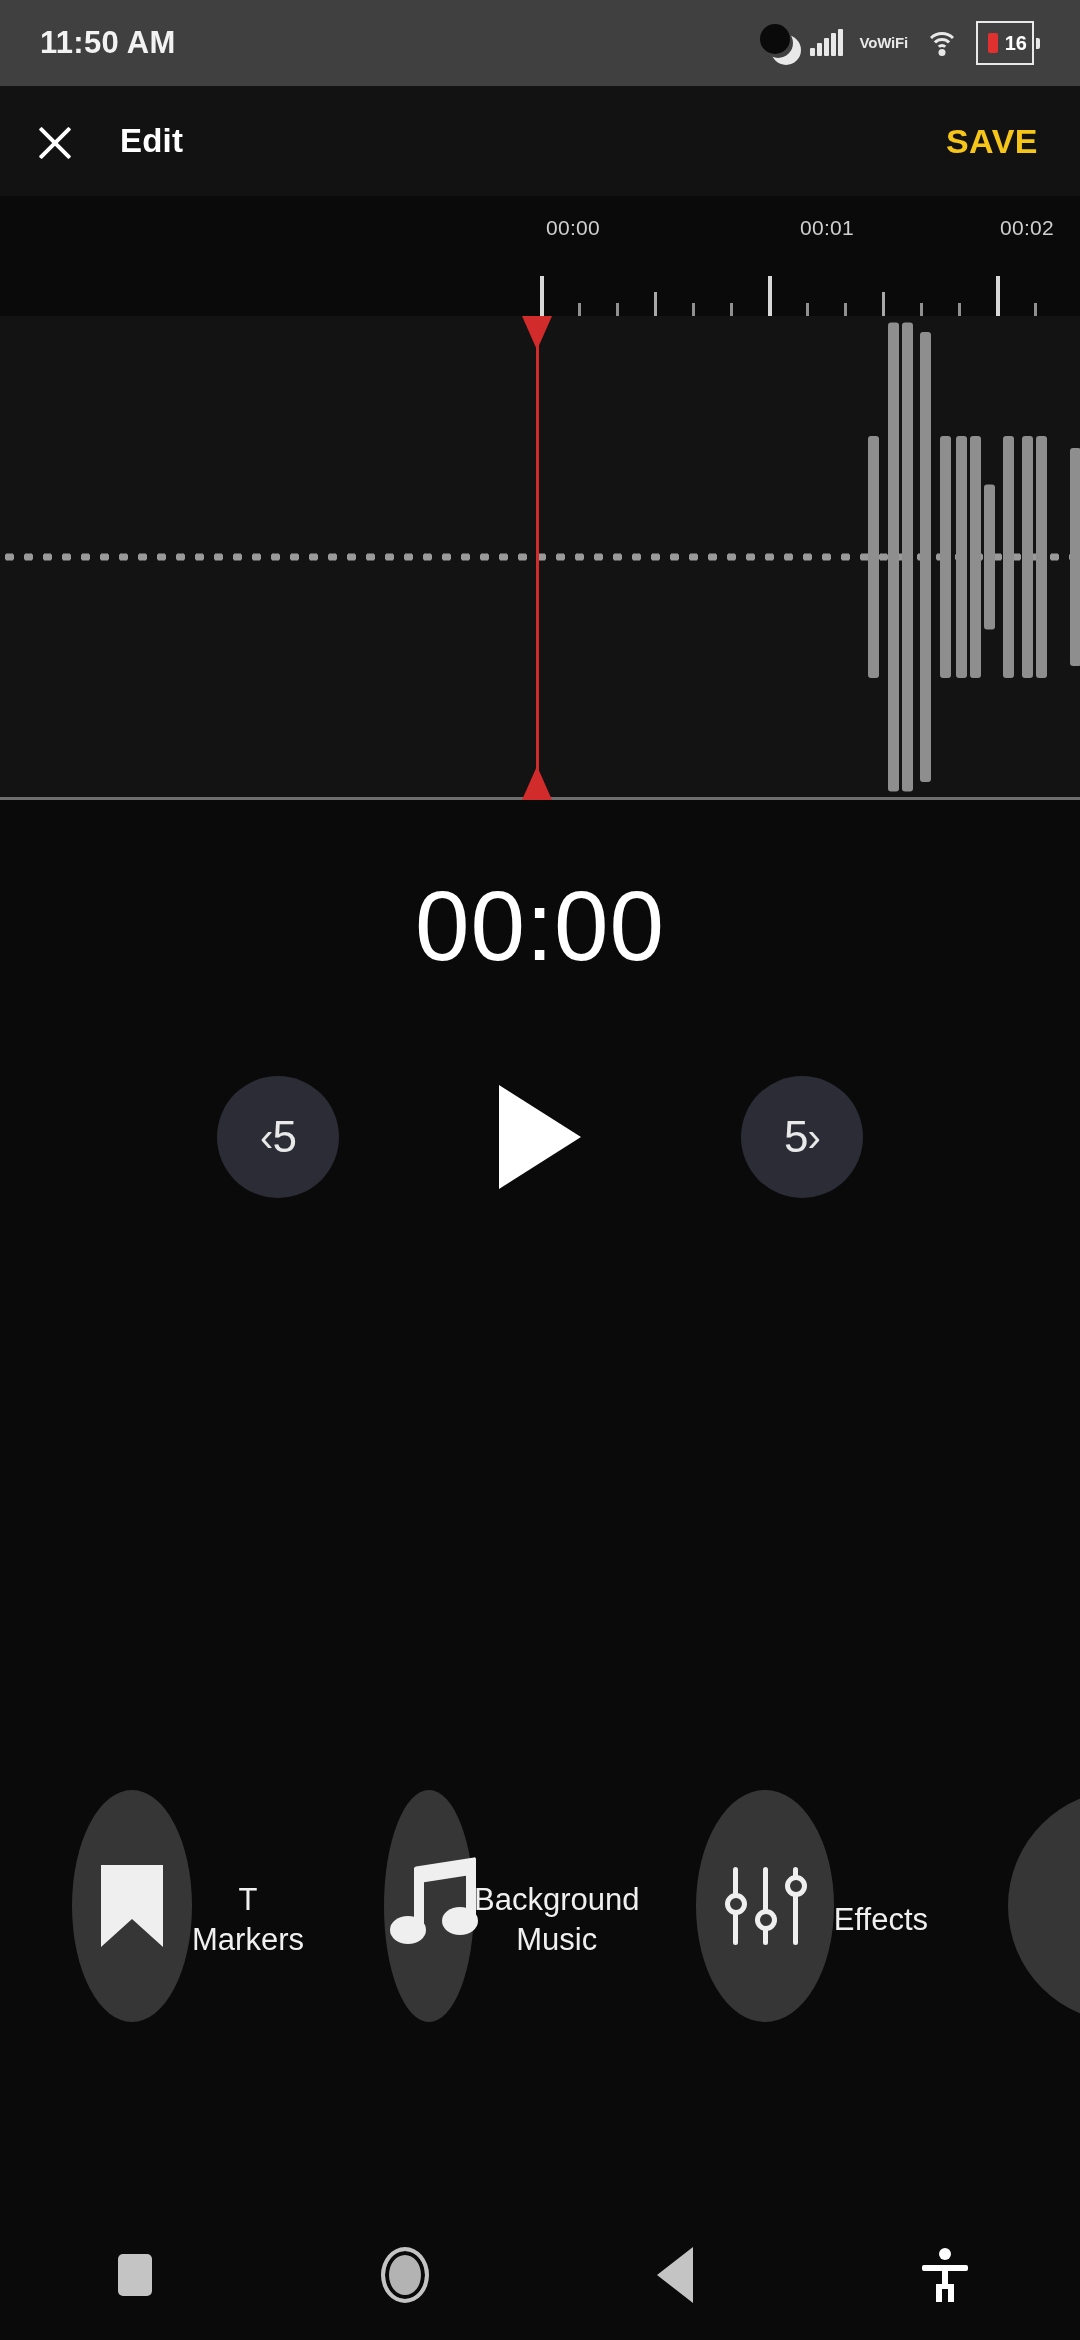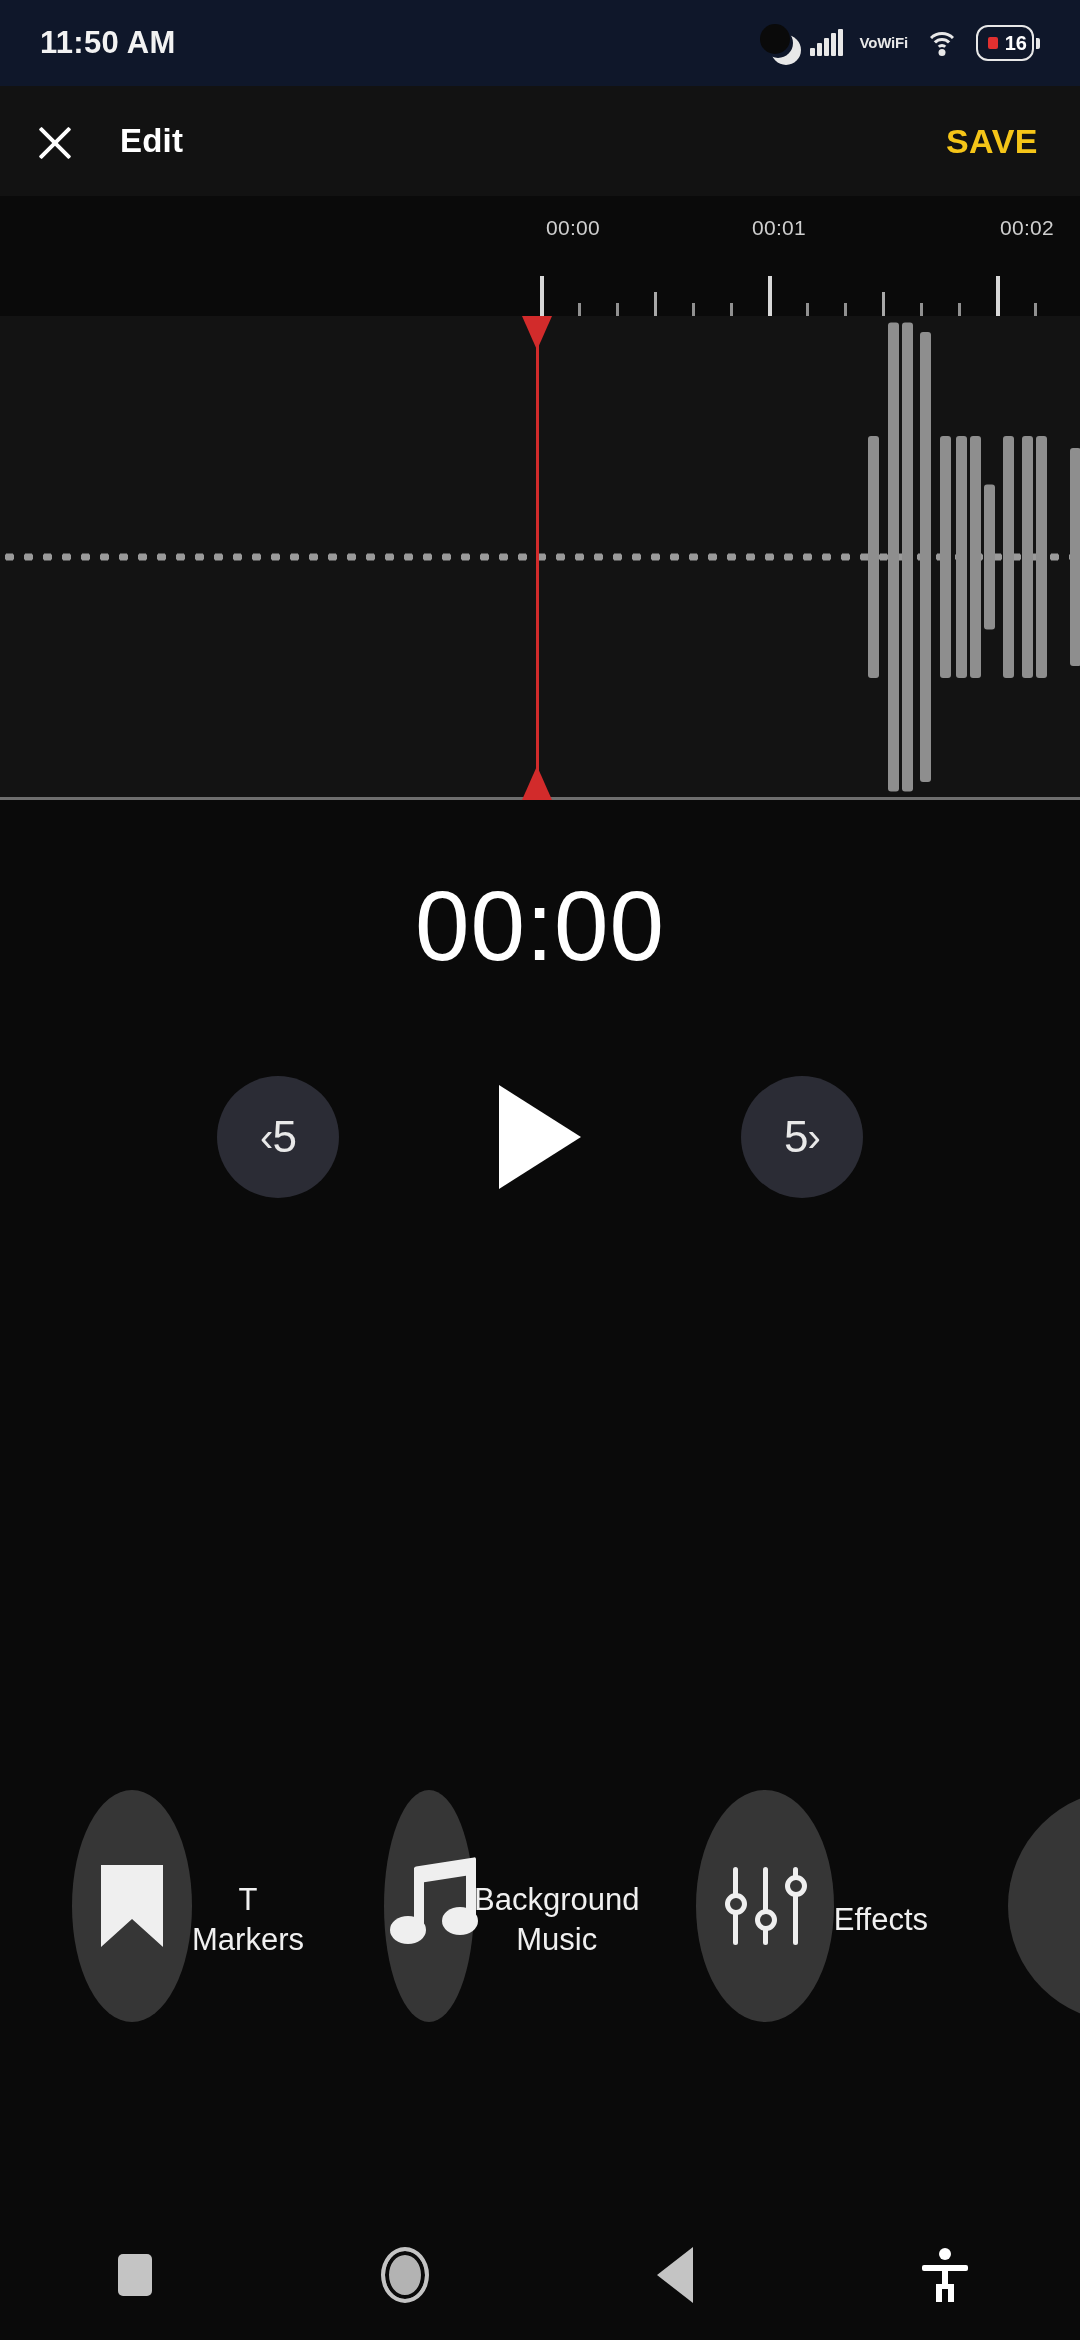--- a/index.html
+++ b/index.html
@@ -8,21 +8,21 @@
     background:#0a0a0a;
     font-family:"Liberation Sans", sans-serif;
     overflow:hidden;
   }
   body { position:relative; }
 
   
   #status-bar{
     position:absolute; top:0; left:0; width:1080px; height:86px;
     display:flex; align-items:center; justify-content:space-between;
-    padding:0 40px; background:#0f172a;
+    padding:0 40px; background:#404040;
   }
   #status-clock{ color:#f2f2f2; font-size:31px; font-weight:bold; letter-spacing:.3px; }
   #status-icons{ display:flex; align-items:center; gap:17px; }
   .si{ display:flex; align-items:flex-end; }
 
   .moon-icon{ width:30px; height:30px; position:relative; }
   .moon-icon::before{
     content:""; position:absolute; inset:0;
     border-radius:50%; box-shadow:8px 7px 0 0 #e8e8e8;
   }
@@ -50,21 +50,21 @@
   .wifi-icon .a2{ width:23px; height:23px; top:8px; }
   .wifi-icon .a3{ width:12px; height:12px; top:14px; }
   .wifi-icon .dot{
     position:absolute; left:50%; transform:translateX(-50%);
     bottom:0px; width:7px; height:7px; border-radius:50%;
     background:#e8e8e8; border:0;
   }
 
   .battery-icon{ position:relative; display:flex; align-items:center; }
   .battery-body{
-    width:58px; height:36px; border:2.5px solid #e8e8e8; border-radius:12px;
+    width:58px; height:44px; border:2.5px solid #e8e8e8; border-radius:0;
     display:flex; align-items:center; padding:10px; position:relative;
   }
   .battery-fill{ width:10px; height:100%; background:#e03030; border-radius:2px; }
   .battery-num{
     position:absolute; right:5px; top:50%; transform:translateY(-50%);
     font-size:20px; font-weight:bold; color:#ffffff; line-height:1;
   }
   .battery-cap{
     width:4px; height:11px; background:#e8e8e8; border-radius:0 2px 2px 0; margin-left:2px;
   }
@@ -273,21 +273,21 @@
   <div id="close-btn">
     <span class="x-icon"></span>
   </div>
   <div id="edit-title">Edit</div>
   <div id="save-btn" style="color: rgb(245, 197, 24);">SAVE</div>
 </div>
 
 <div id="timeline-area">
   <div id="ruler">
       <div class="ruler-label" style="left: 546px;">00:00</div>
-      <div class="ruler-label" style="left: 752px;">00:01</div>
+      <div class="ruler-label" style="left: 800px;">00:01</div>
       <div class="ruler-label" style="left: 1000px;">00:02</div>
       <div class="tick major" style="left: 540px;"></div>
       <div class="tick minor" style="left: 578px;"></div>
       <div class="tick minor" style="left: 616px;"></div>
       <div class="tick mid" style="left: 654px;"></div>
       <div class="tick minor" style="left: 692px;"></div>
       <div class="tick minor" style="left: 730px;"></div>
       <div class="tick major" style="left: 768px;"></div>
       <div class="tick minor" style="left: 806px;"></div>
       <div class="tick minor" style="left: 844px;"></div>

